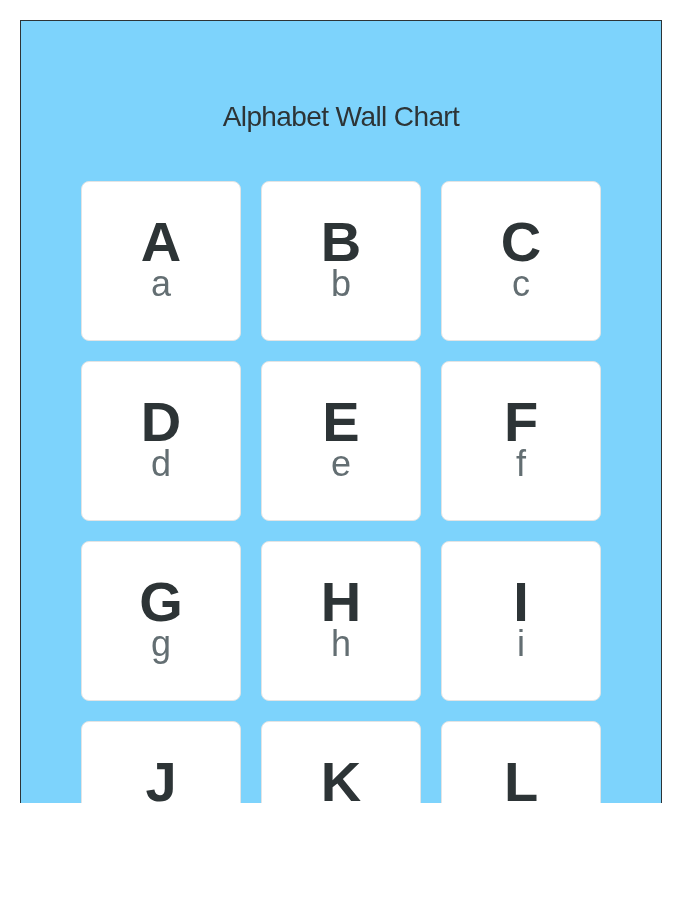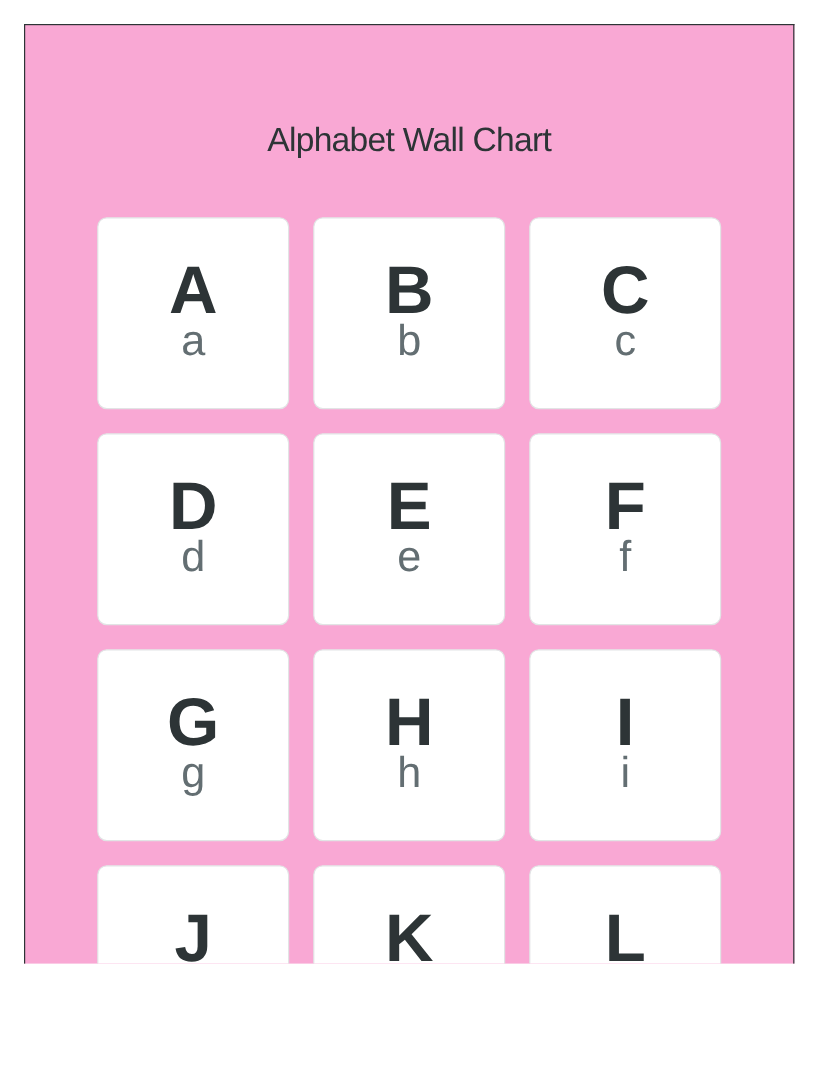--- a/index.html
+++ b/index.html
@@ -1,20 +1,20 @@
 <!DOCTYPE html>
 <html><head>
   <meta charset="utf-8">
   <style>
     html, body { margin: 0; padding: 0; background: #ffffff; }
     body { width: 700px; height: 900px; position: relative; overflow: hidden; font-family: "Liberation Sans", sans-serif; }
     .frame {
       position: absolute; left: 20px; top: 20px; width: 640px; height: 782px;
       border-left: 1px solid #2d3436; border-right: 1px solid #2d3436; border-top: 1px solid #2d3436;
-      overflow: hidden; background: #f9a8d4;
+      overflow: hidden; background: #7dd3fc;
     }
     .title {
       position: absolute; left: 0; right: 0; top: 79px; text-align: center;
       font-size: 28px; line-height: 34px; color: #2d3436; letter-spacing: -0.6px;
     }
     .grid {
       position: absolute; left: 60px; top: 160px;
       display: grid; grid-template-columns: repeat(3, 160px); grid-auto-rows: 160px;
       column-gap: 20px; row-gap: 20px;
     }

